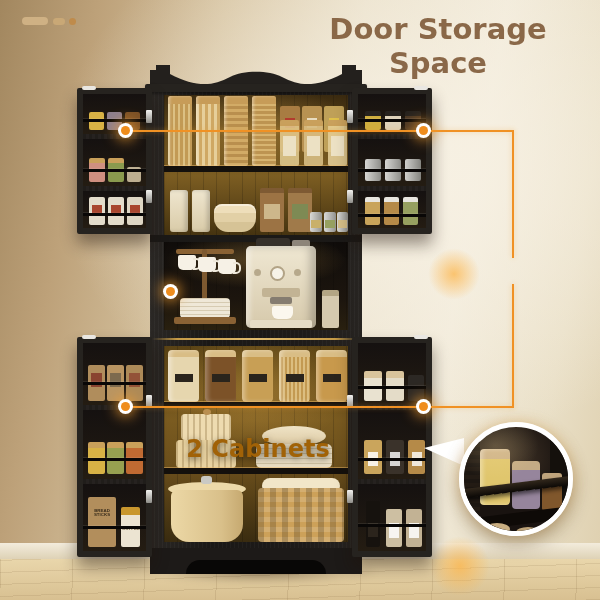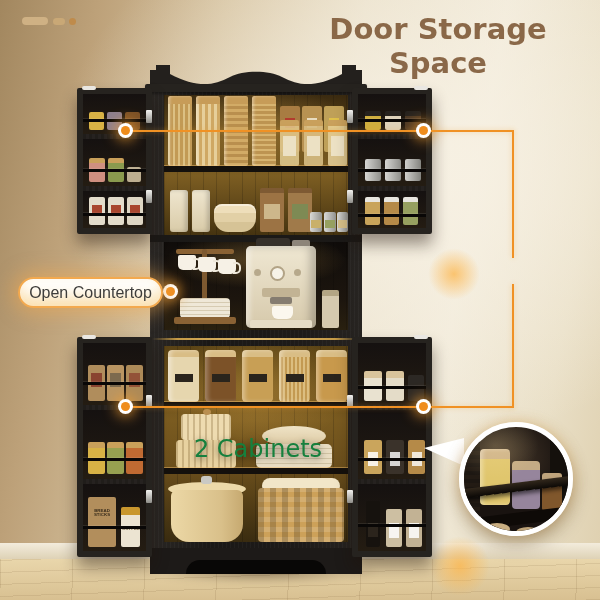--- a/index.html
+++ b/index.html
@@ -57,21 +57,21 @@
     background:linear-gradient(180deg,#f2f1ee,#8f8e89);}
   .glint{position:absolute;width:14px;height:4px;background:#e9e7e2;border-radius:2px;z-index:30;}
   
   .cline{position:absolute;background:#f09124;z-index:52;box-shadow:0 0 5px rgba(243,160,60,.4);}
   .dot{position:absolute;width:9px;height:9px;border-radius:50%;background:#ef8d1d;z-index:53;
     box-shadow:0 0 0 3px #fff,0 0 14px 5px rgba(244,160,50,.85);}
   .pill{position:absolute;display:flex;align-items:center;justify-content:center;z-index:60;
     border-radius:999px;border:2px solid #f3a94e;color:#3e3d3b;font-size:16px;
     background:linear-gradient(180deg,#fffdf8 25%,#fcefd4);
     box-shadow:0 0 18px 5px rgba(243,169,78,.5), inset 0 -7px 12px rgba(249,205,130,.4);}
-  .big-label{position:absolute;z-index:58;color:#15803d;font-weight:normal;font-size:24px;
+  .big-label{position:absolute;z-index:58;color:#a16207;font-weight:bold;font-size:24px;
     font-family:"DejaVu Sans","Liberation Sans",sans-serif;text-shadow:0 2px 7px rgba(0,0,0,.55);text-align:center;}
   .title{position:absolute;left:278px;top:12px;width:320px;text-align:center;z-index:70;
     font-family:"DejaVu Sans","Liberation Sans",sans-serif;font-weight:bold;font-size:29px;color:#8a6848;}
   .deco{position:absolute;border-radius:5px;z-index:70;}
   
   .inset{position:absolute;left:459px;top:422px;width:104px;height:104px;border:5px solid #fff;border-radius:50%;
     overflow:hidden;z-index:55;background:radial-gradient(70% 60% at 40% 30%,#46382a,#191310 80%);
     box-shadow:0 8px 18px rgba(60,40,15,.35),0 0 14px rgba(244,170,60,.35);}
   .pointer{position:absolute;left:424px;top:438px;width:0;height:0;z-index:54;
     border-right:40px solid #fff;border-top:10px solid transparent;border-bottom:18px solid transparent;}
@@ -278,23 +278,20 @@
   <div class="cline" style="left:125px;top:130px;width:388px;height:2px;"></div>
   <div class="cline" style="left:512px;top:130px;width:2px;height:128px;"></div>
   <div class="cline" style="left:512px;top:284px;width:2px;height:124px;"></div>
   <div class="cline" style="left:125px;top:406px;width:388px;height:2px;"></div>
   <div class="dot" style="left:121px;top:126px;"></div>
   <div class="dot" style="left:419px;top:126px;"></div>
   <div class="dot" style="left:121px;top:402px;"></div>
   <div class="dot" style="left:419px;top:402px;"></div>
   <div class="dot" style="left:166px;top:287px;"></div>
 
-  <div class="pill" style="left:18px;top:277px;width:141px;height:27px;">
-    <span>Open Countertop</span>
-  </div>
   <div class="big-label" style="left:178px;top:435px;width:160px;">2 Cabinets</div>
 
   <div class="pointer"></div>
   <div class="inset">
     <div class="abs" style="left:0;top:0;width:16px;height:104px;background:repeating-linear-gradient(0deg,#1d1712 0 4px,#231b14 4px 8px);"></div>
     <div class="abs" style="left:86px;top:0;width:18px;height:104px;background:#14100c;"></div>
     <div class="abs" style="left:16px;top:22px;width:30px;height:56px;border-radius:4px;background:linear-gradient(180deg,#cdb289 0 10px,rgba(0,0,0,0) 10px),#e0c66d;box-shadow:inset 3px 0 4px rgba(255,255,255,.35);"></div>
     <div class="abs" style="left:48px;top:34px;width:28px;height:48px;border-radius:4px;background:linear-gradient(180deg,#c4ab85 0 9px,rgba(0,0,0,0) 9px),#96859c;"></div>
     <div class="abs" style="left:78px;top:46px;width:20px;height:38px;border-radius:3px;background:linear-gradient(180deg,#bfa47c 0 8px,rgba(0,0,0,0) 8px),#80572c;"></div>
     <div class="abs" style="left:-6px;top:56px;width:112px;height:9px;background:linear-gradient(180deg,#32281c,#0c0906);transform:rotate(-7deg);box-shadow:0 3px 4px rgba(0,0,0,.55);"></div>

